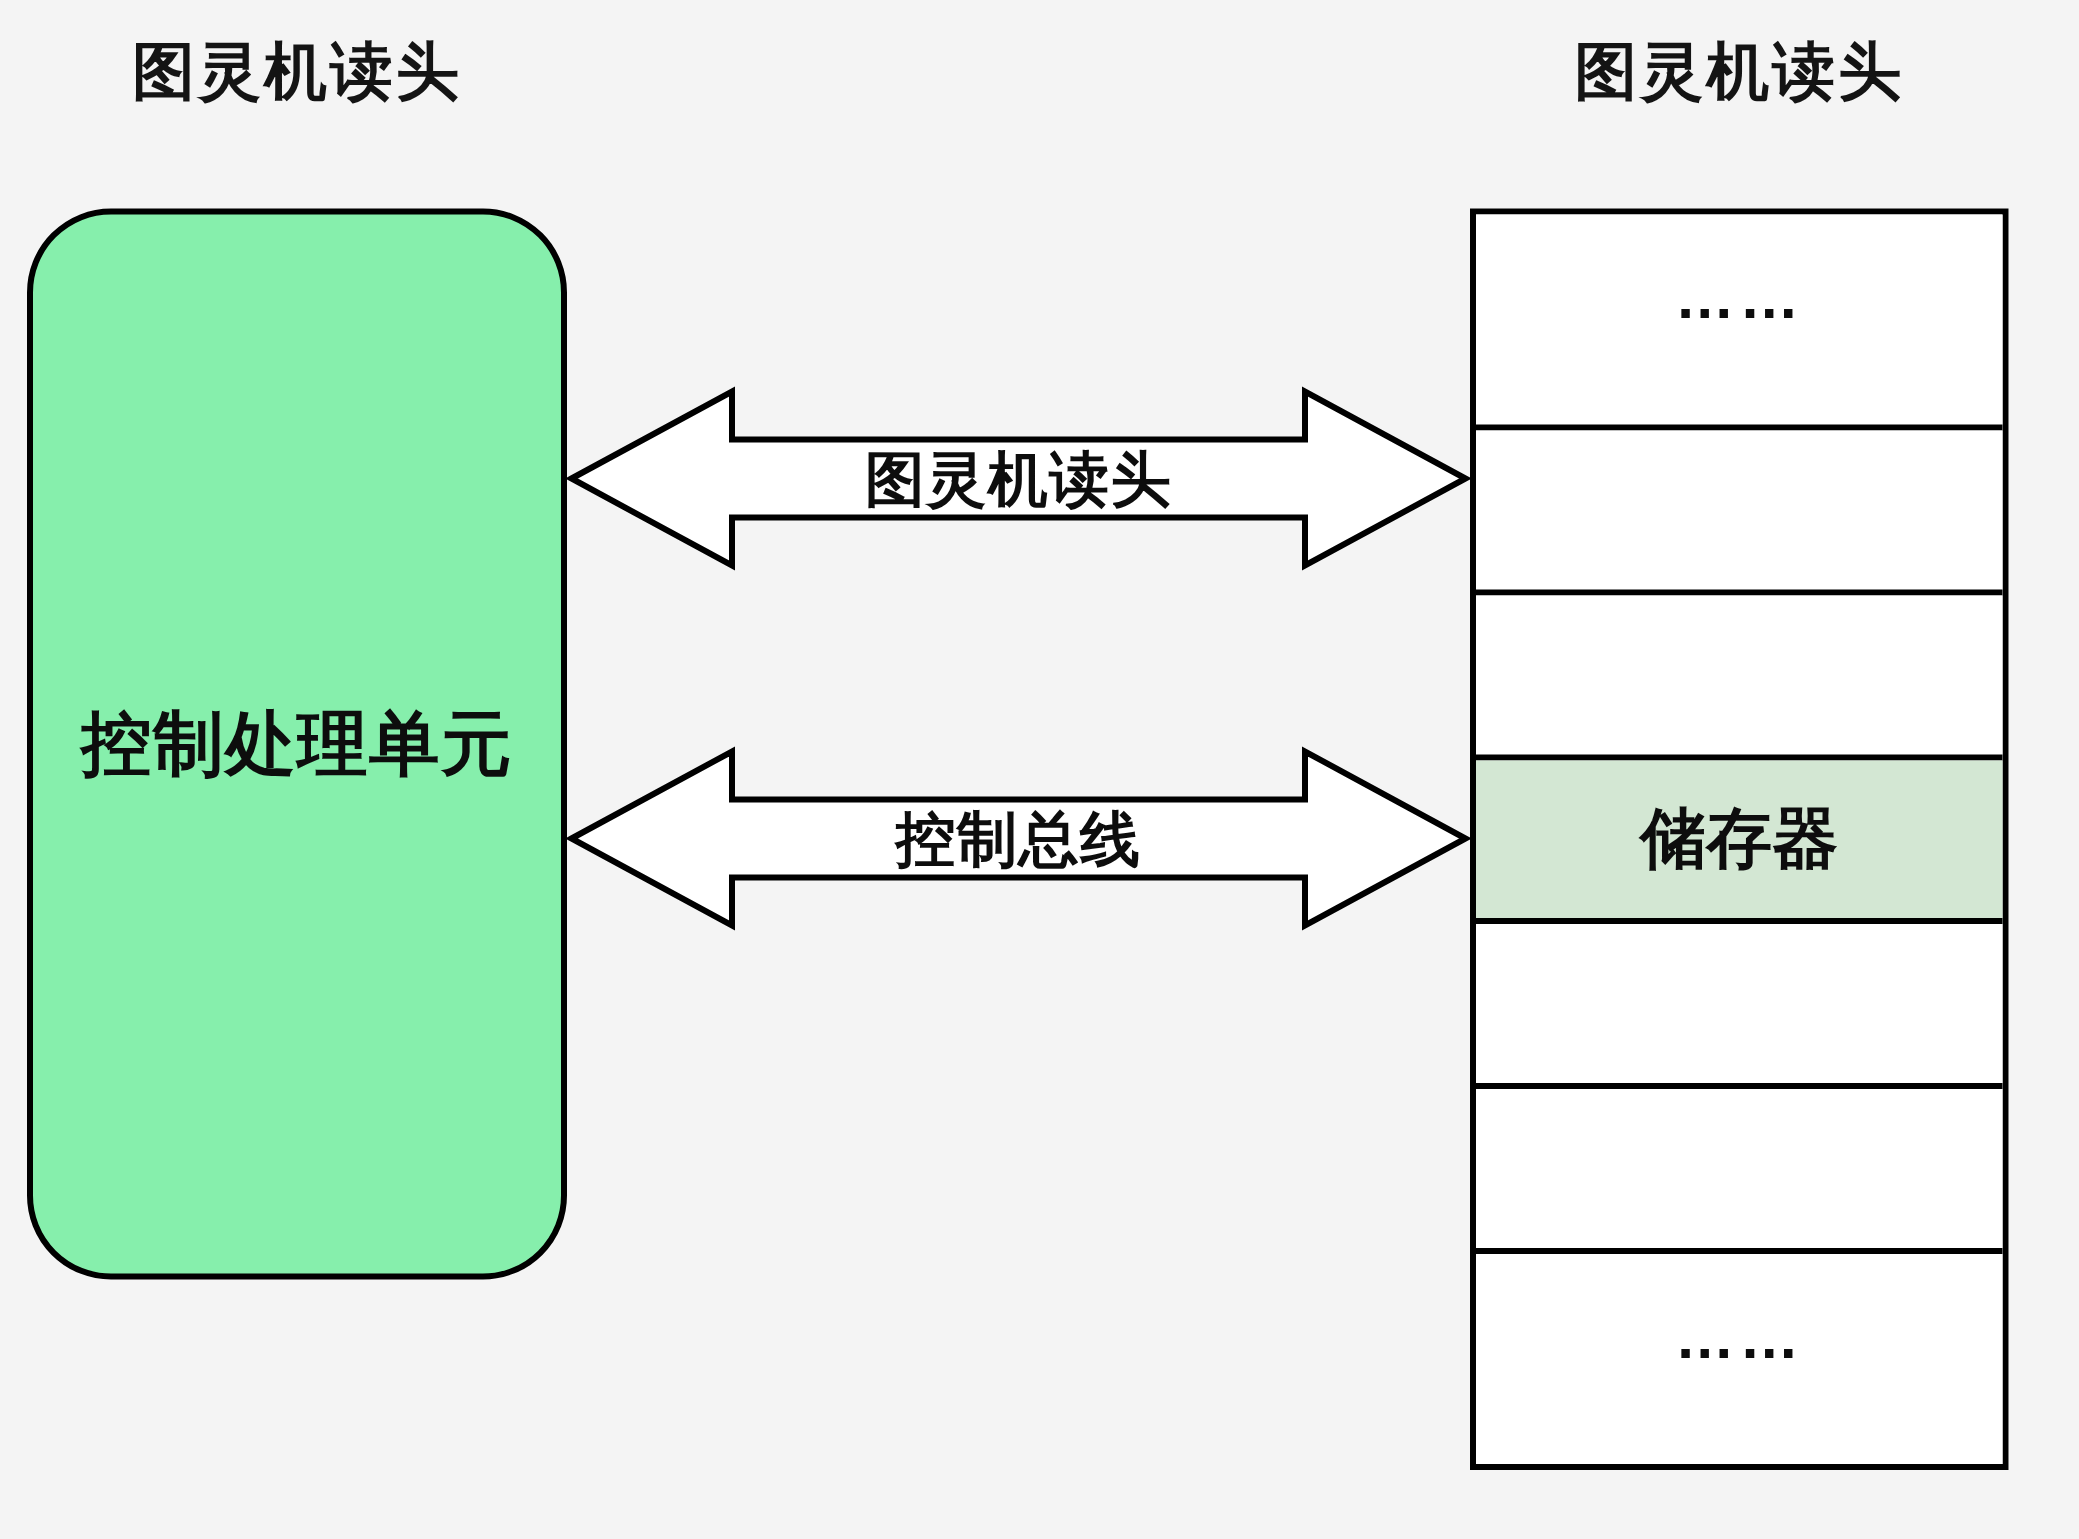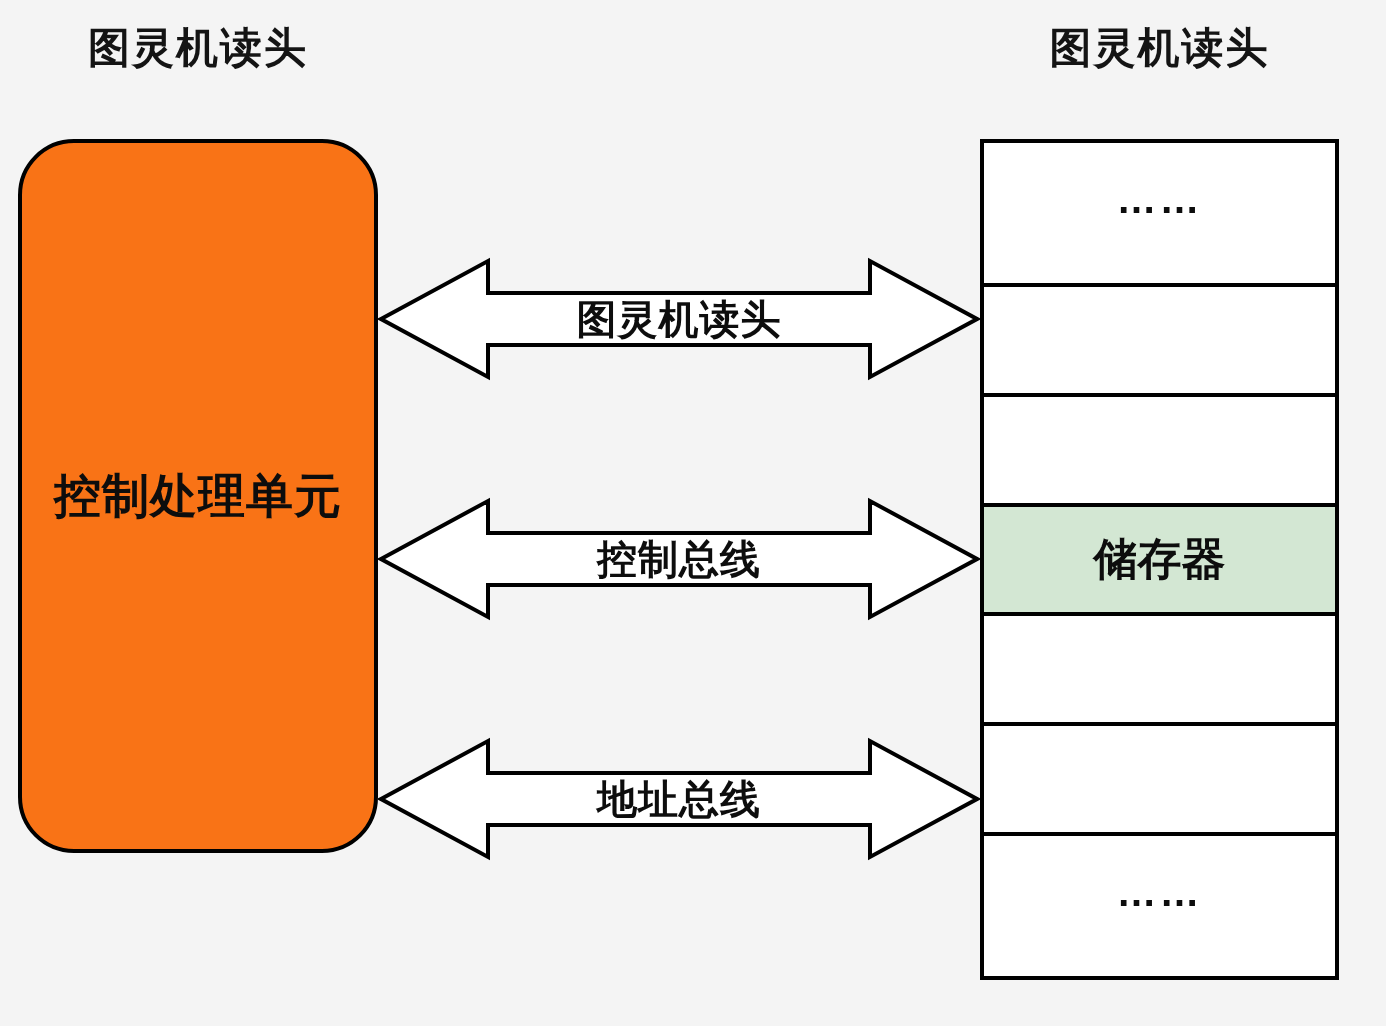--- a/index.html
+++ b/index.html
@@ -34,21 +34,21 @@
   .col-title.right { left: 980px; width: 359px; }
 
   
   .cpu-box {
     position: absolute;
     left: 18px;
     top: 139px;
     width: 360px;
     height: 714px;
     box-sizing: border-box;
-    background: #f97316;
+    background: #86efac;
     border: 4px solid #000;
     border-radius: 56px;
     display: flex;
     align-items: center;
     justify-content: center;
   }
   .cpu-label {
     font-size: 47px;
     font-weight: 600;
     letter-spacing: 1px;
@@ -136,26 +136,20 @@
     <span class="bus-label">图灵机读头</span>
   </div>
 
   <div class="bus b2">
     <svg width="602" height="124" viewBox="0 0 602 124">
       <polygon points="3,62 110,4 110,36 492,36 492,4 599,62 492,120 492,88 110,88 110,120" fill="#ffffff" stroke="#000000" stroke-width="4" stroke-linejoin="miter"></polygon>
     </svg>
     <span class="bus-label">控制总线</span>
   </div>
 
-  <div class="bus b3">
-    <svg width="602" height="124" viewBox="0 0 602 124">
-      <polygon points="3,62 110,4 110,36 492,36 492,4 599,62 492,120 492,88 110,88 110,120" fill="#ffffff" stroke="#000000" stroke-width="4" stroke-linejoin="miter"></polygon>
-    </svg>
-    <span class="bus-label">地址总线</span>
-  </div>
 
   <div class="tape">
     <div class="tape-cell dots">……</div>
     <div class="tape-cell"></div>
     <div class="tape-cell"></div>
     <div class="tape-cell highlight">储存器</div>
     <div class="tape-cell"></div>
     <div class="tape-cell"></div>
     <div class="tape-cell dots">……</div>
   </div>

